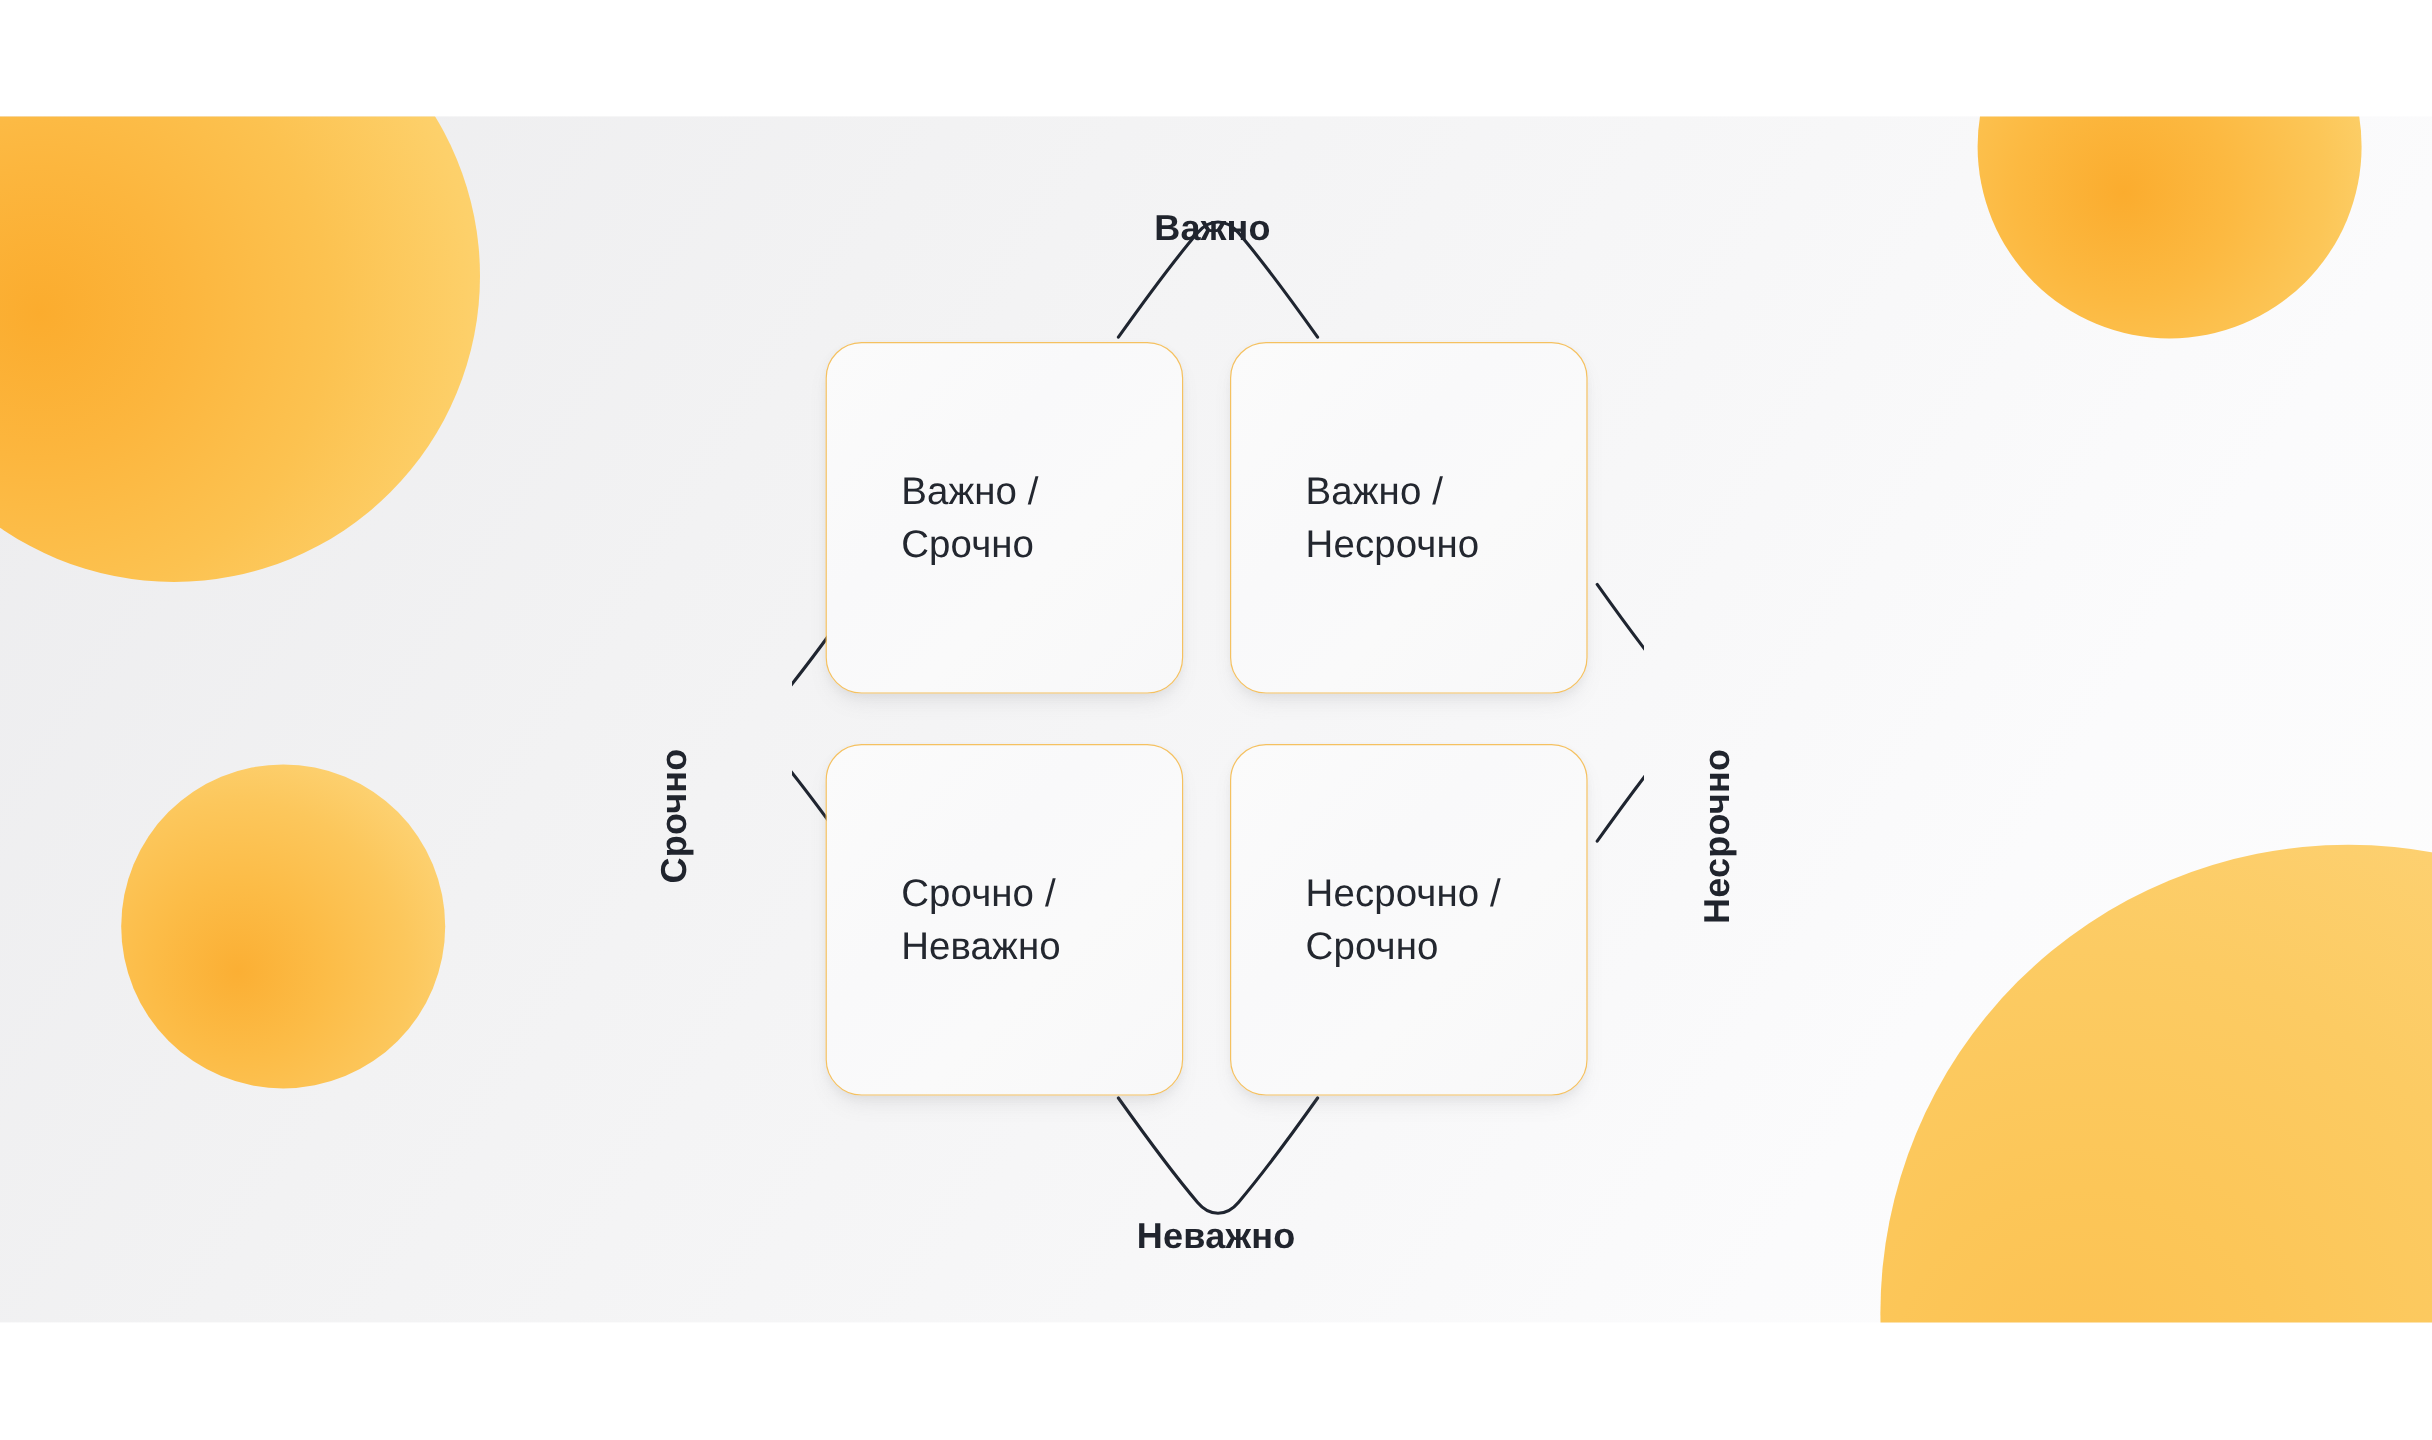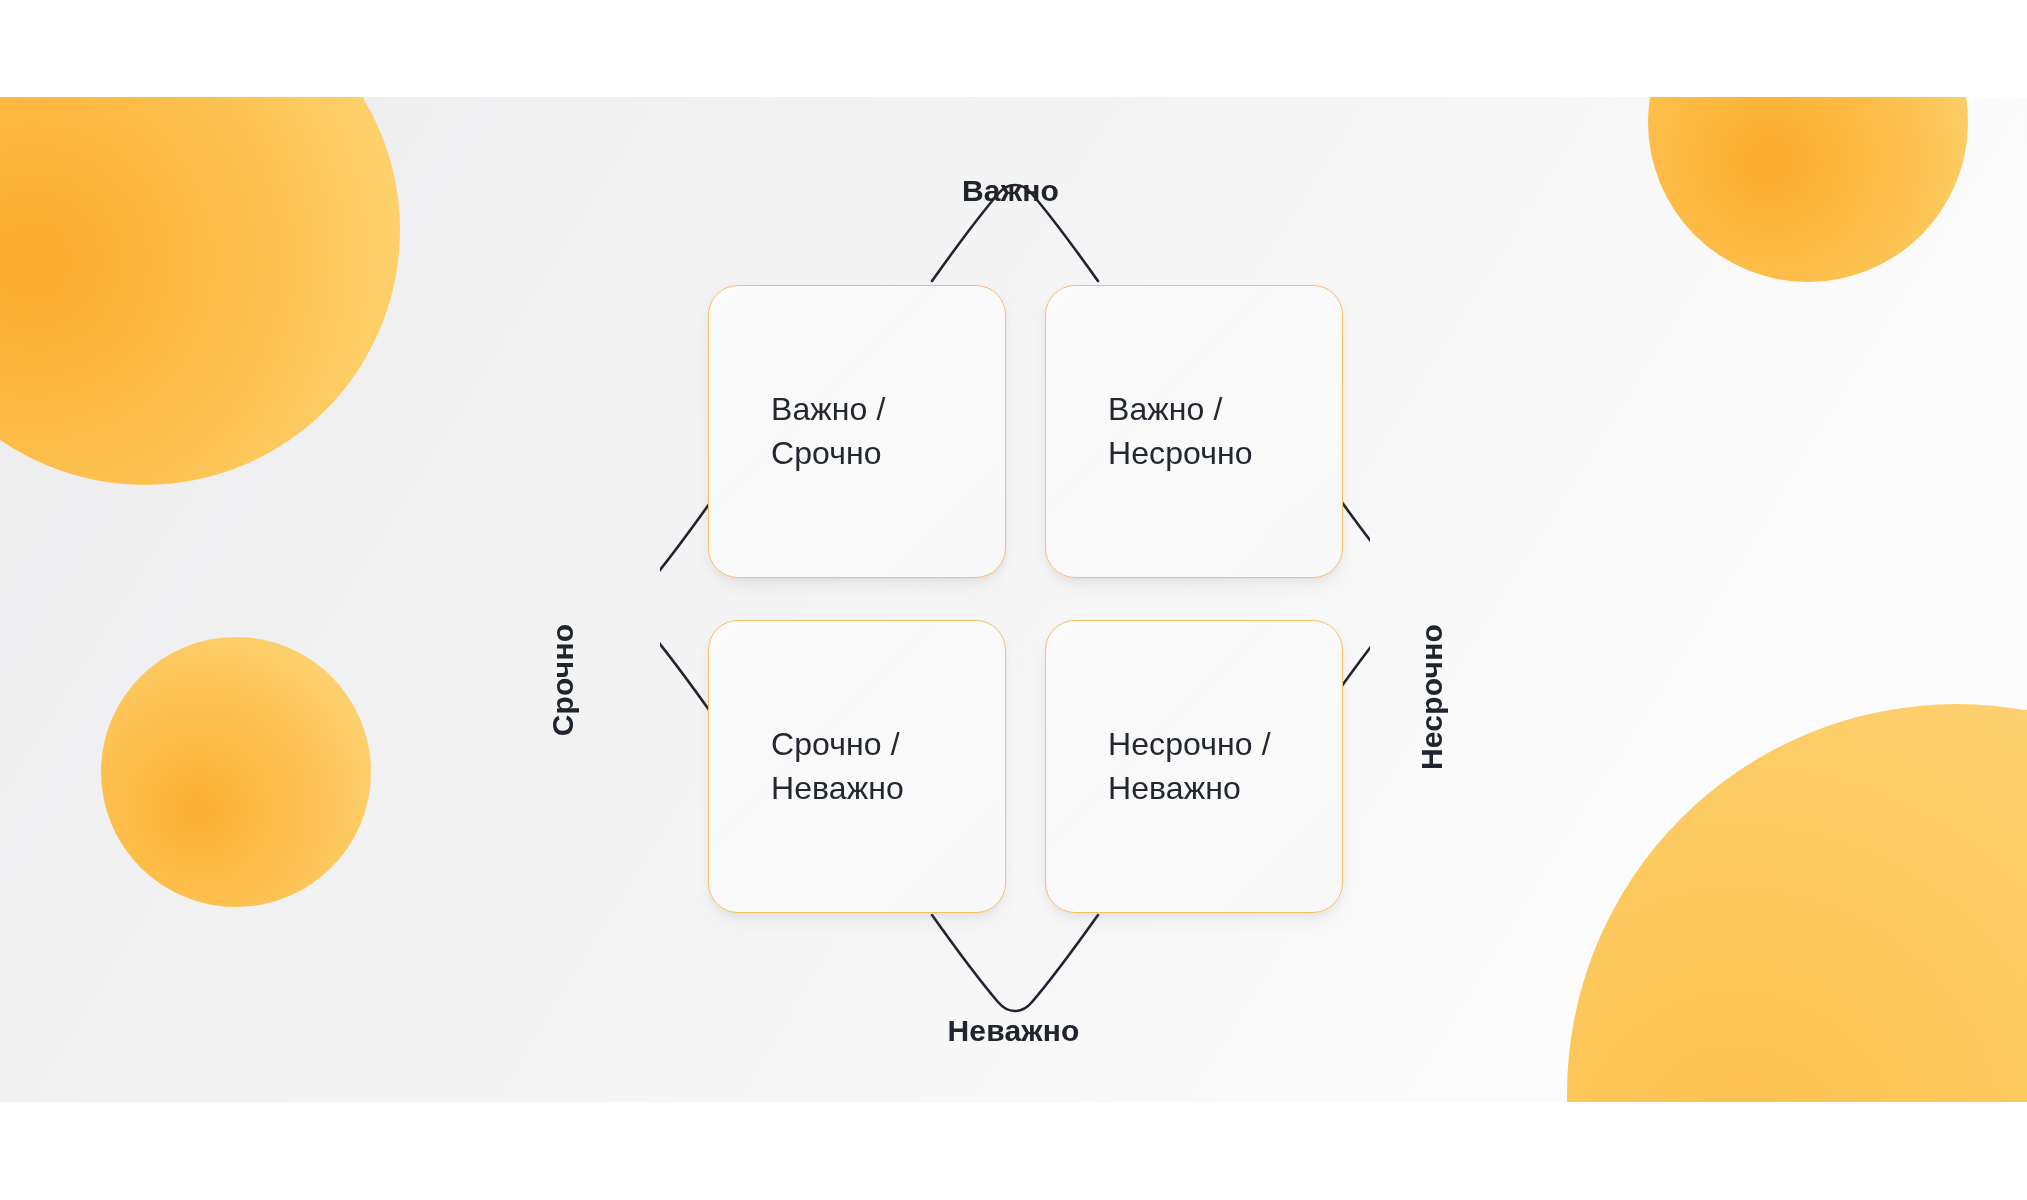--- a/index.html
+++ b/index.html
@@ -76,21 +76,21 @@
     left: 660px;
     top: 50px;
     width: 710px;
     height: 905px;
     pointer-events: none;
   }
 
   
   #matrix {
     position: absolute;
-    left: 708px;
+    left: 688px;
     top: 188px;
     width: 635px;
     height: 628px;
     display: grid;
     grid-template-columns: 298px 298px;
     grid-template-rows: 293px 293px;
     column-gap: 39px;
     row-gap: 42px;
   }
   .quad {
@@ -197,21 +197,21 @@
 Несрочно</span>
       </div>
 
       <div class="quad">
         <span class="quad-label">Срочно /
 Неважно</span>
       </div>
 
       <div class="quad">
         <span class="quad-label">Несрочно /
-Неважно</span>
+Срочно</span>
       </div>
 
     </div>
 
     <div class="axis-label" id="axis-top">Важно</div>
 
     <div class="axis-label" id="axis-bottom">Неважно</div>
 
     <div class="axis-label" id="axis-left">Срочно</div>
 

